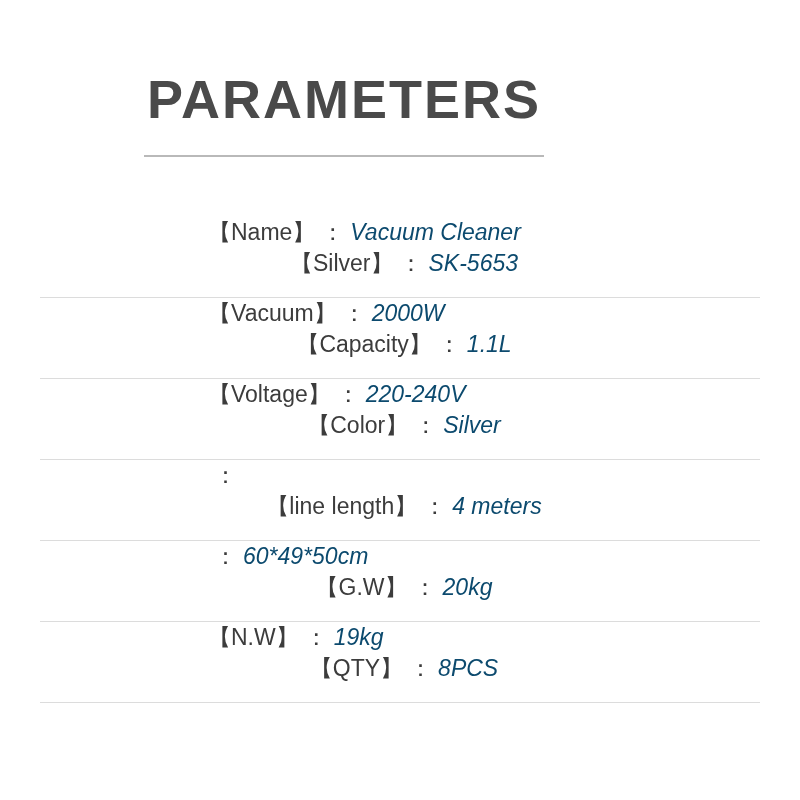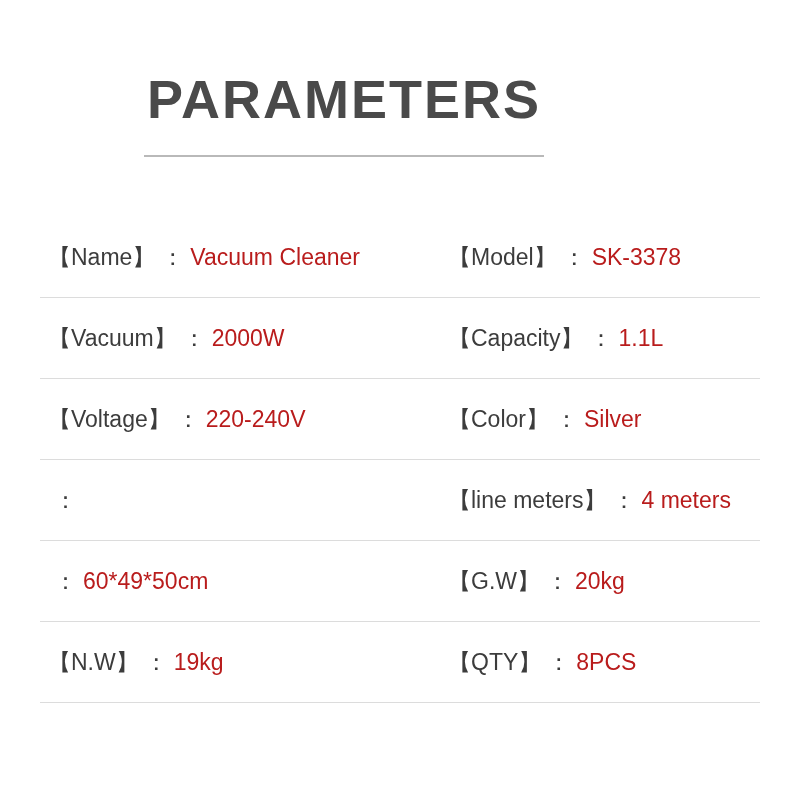--- a/index.html
+++ b/index.html
@@ -40,20 +40,21 @@
   }
   .table {
     margin: 60px 40px 0 40px;
     width: 720px;
   }
   .row {
     display: flex;
     align-items: center;
     height: 80px;
     border-bottom: 1px solid #dcdcdc;
+    flex-direction: column;
   }
   .row:first-child {
     border-top: none;
   }
   .cell {
     font-size: 23px;
     color: #3c3c3c;
     white-space: nowrap;
     display: flex;
     align-items: baseline;
@@ -68,21 +69,22 @@
     padding-left: 8px;
     box-sizing: border-box;
   }
   .key {
     color: #3c3c3c;
   }
   .colon {
     padding: 0 6px;
   }
   .val {
-    color: #b91c1c;
+    color: #0c4a6e;
+    font-style: italic;
   }
 </style>
 </head>
 <body>
 
 <div class="page">
 
   <div class="title-block">
     <h1 class="title">PARAMETERS</h1>
     <div class="title-underline"></div>
@@ -90,23 +92,23 @@
 
   <div class="table">
 
     <div class="row">
       <div class="cell cell-left">
         <span class="key">【Name】</span>
         <span class="colon">：</span>
         <span class="val">Vacuum Cleaner</span>
       </div>
       <div class="cell cell-right">
-        <span class="key">【Model】</span>
+        <span class="key">【Silver】</span>
         <span class="colon">：</span>
-        <span class="val">SK-3378</span>
+        <span class="val">SK-5653</span>
       </div>
     </div>
 
     <div class="row">
       <div class="cell cell-left">
         <span class="key">【Vacuum】</span>
         <span class="colon">：</span>
         <span class="val">2000W</span>
       </div>
       <div class="cell cell-right">
@@ -127,21 +129,21 @@
         <span class="colon">：</span>
         <span class="val">Silver</span>
       </div>
     </div>
 
     <div class="row">
       <div class="cell cell-left">
         <span class="colon">：</span>
       </div>
       <div class="cell cell-right">
-        <span class="key">【line meters】</span>
+        <span class="key">【line length】</span>
         <span class="colon">：</span>
         <span class="val">4 meters</span>
       </div>
     </div>
 
     <div class="row">
       <div class="cell cell-left">
         <span class="colon">：</span>
         <span class="val">60*49*50cm</span>
       </div>

